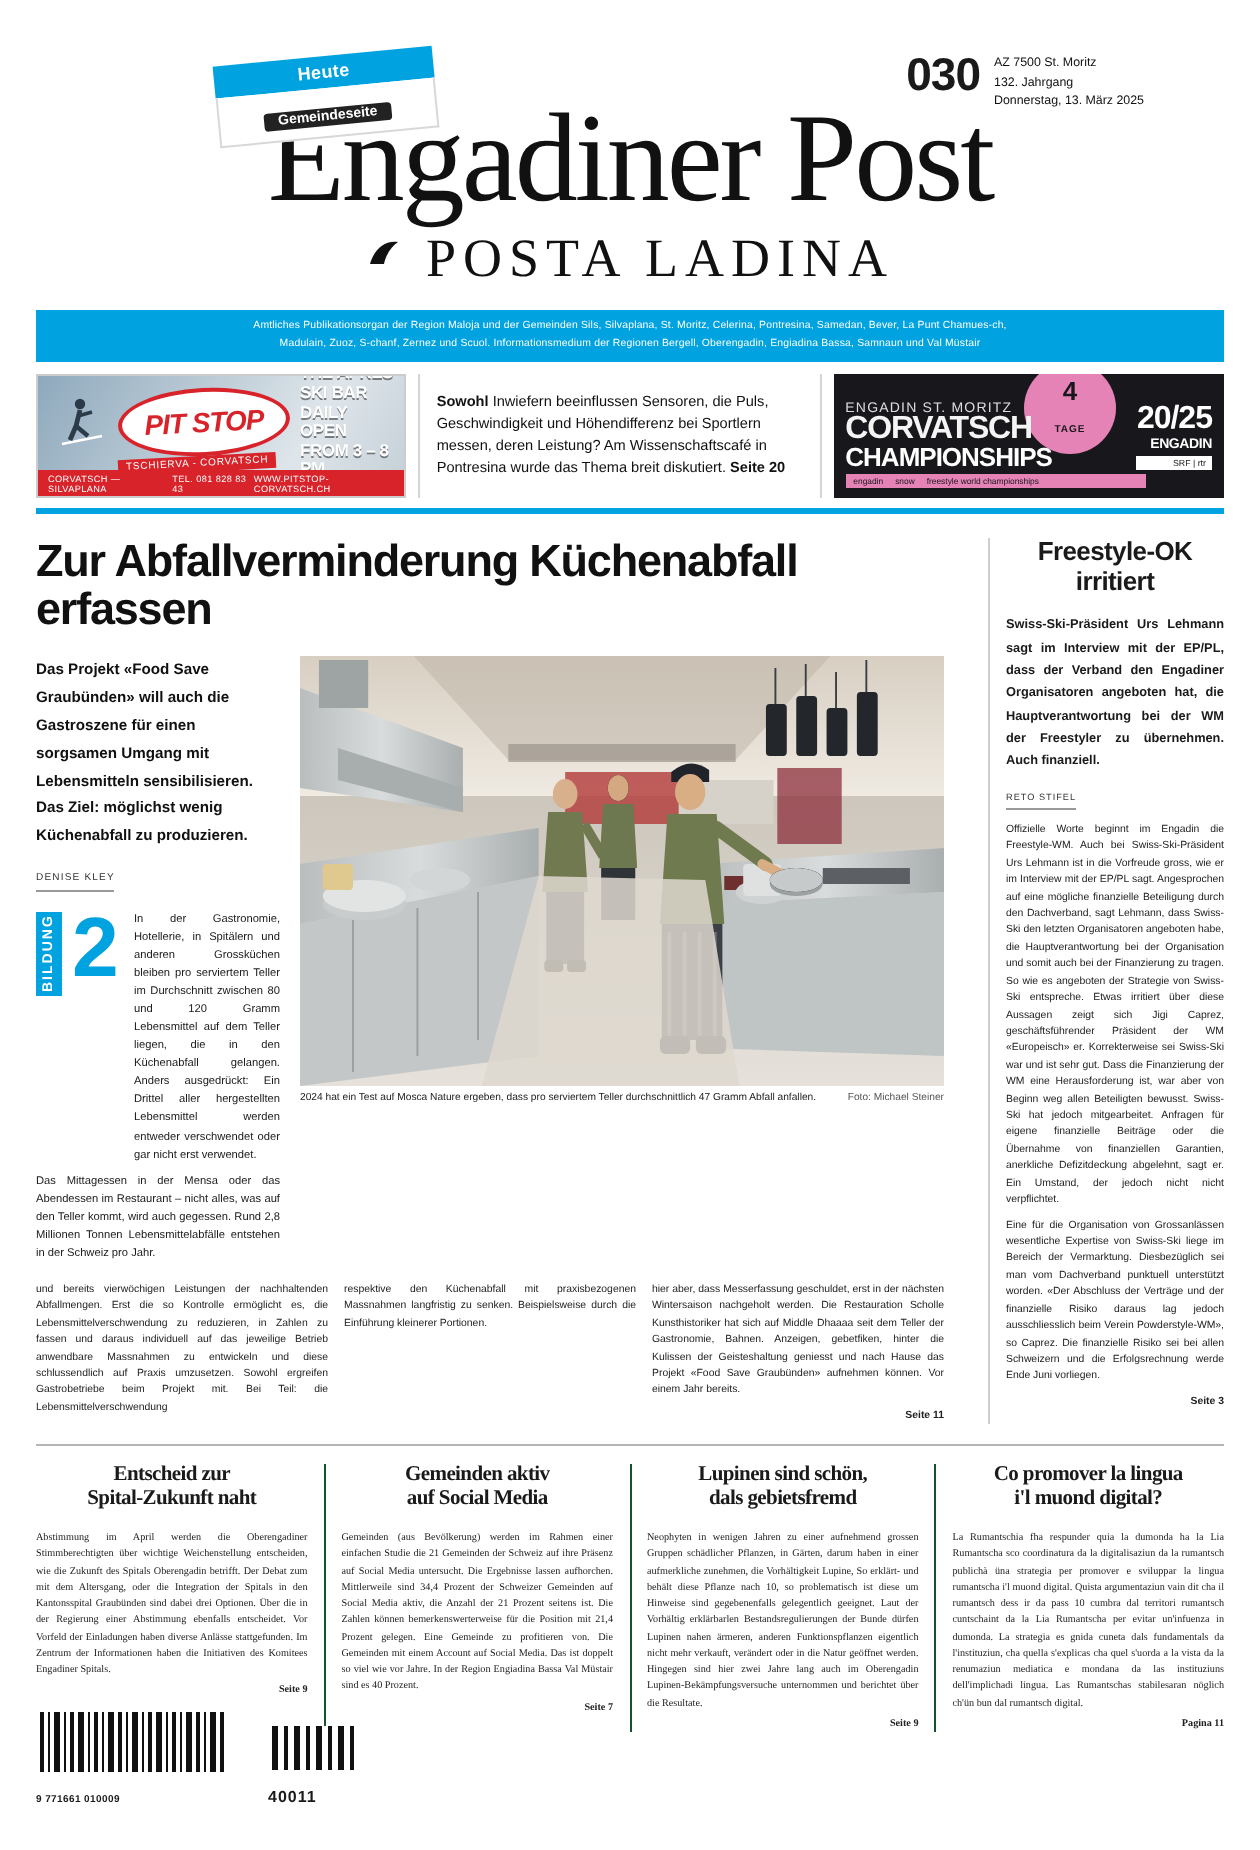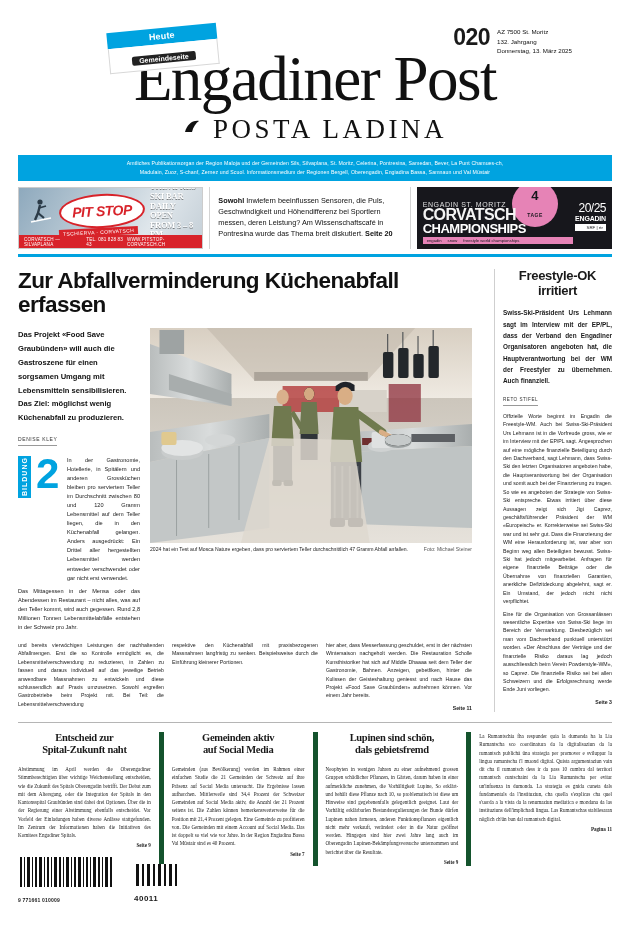--- a/index.html
+++ b/index.html
@@ -81,21 +81,20 @@
   }
   .ps-logo b { color: #d8232a; font-size: 14px; font-style: italic; letter-spacing: -.5px; }
   .ps-sub {
     position: absolute; left: 40px; bottom: 12px; background: #d8232a; color: #fff;
     font-size: 5px; padding: 1px 4px; letter-spacing: .4px; transform: rotate(-3deg);
   }
   .ps-right { flex: 1; padding-left: 5px; color: #ffffff; }
   .ps-right div {
     font-size: 8.5px; font-weight: bold; line-height: 1.12; letter-spacing: -.2px;
     text-shadow: 0 1px 0 rgba(0,0,0,.45);
-    font-family: Liberation Serif, serif;
   }
   .ps-bar {
     background: #d8232a; color: #fff; font-size: 4.6px; display: flex;
     justify-content: space-between; padding: 1.5px 5px; letter-spacing: .2px;
   }
 
   
   .teaser {
     border-left: 1px solid #d4d4d4; border-right: 1px solid #d4d4d4;
     padding: 2px 8px; display: flex; align-items: center;
@@ -128,21 +127,21 @@
   }
   .fs-title .l3 { font-size: 13px; font-weight: bold; line-height: .95; letter-spacing: -.5px; }
   .fs-strip {
     position: absolute; left: 6px; bottom: 5px; width: 150px; height: 7px;
     background: #e683b6; display: flex; align-items: center; gap: 6px; padding-left: 4px;
   }
   .fs-strip i { font-style: normal; font-size: 4.2px; color: #17171c; }
   .fs-year {
     position: absolute; right: 6px; top: 14px; text-align: right; color: #ffffff;
   }
-  .fs-year .y { font-size: 12px; font-weight: normal; letter-spacing: -.5px; }
+  .fs-year .y { font-size: 16px; font-weight: bold; letter-spacing: -.5px; }
   .fs-year .e { font-size: 7px; font-weight: bold; letter-spacing: -.2px; }
   .fs-year .b { margin-top: 2px; background: #fff; color: #17171c; font-size: 4.4px; padding: 1px 3px; }
 
   .rule-blue { height: 3px; background: #00a3e0; margin-top: 5px; }
 
   
   .main-area { display: flex; gap: 22px; margin-top: 12px; }
   .main-left { flex: 1 1 auto; }
   .col-right { flex: 0 0 118px; border-left: 1px solid #cfcfcf; padding-left: 8px; }
 
@@ -201,21 +200,21 @@
     border-bottom: 1px solid #999; padding-bottom: 3px; display: inline-block;
   }
   .r-body { margin-top: 6px; font-size: 5.2px; line-height: 1.62; text-align: justify; color: #222; }
   .r-body p { margin-bottom: 4px; }
   .r-body .more { font-weight: bold; text-align: right; }
 
   
   .bottom-rule { height: 1px; background: #b5b5b5; margin-top: 10px; }
   .bottom-row { display: flex; gap: 8px; margin-top: 9px; }
   .b-col { flex: 1; font-family: Liberation Serif, serif; }
-  .b-col + .b-col { border-left: 5px solid #14532d; padding-left: 8px; }
+  .b-col + .b-col { border-left: 1px solid #14532d; padding-left: 8px; }
   .b-head {
     font-size: 10.5px; font-weight: bold; line-height: 1.15; text-align: center;
     letter-spacing: -.3px; margin-bottom: 7px; min-height: 26px;
   }
   .b-text { font-size: 5.1px; line-height: 1.62; text-align: justify; color: #222; }
   .b-text .more { font-weight: bold; text-align: right; margin-top: 2px; }
 
   
   .barcode-row { position: absolute; left: 18px; bottom: 22px; display: flex; align-items: flex-end; gap: 20px; }
   .barcode { height: 34px; width: 96px; }
@@ -228,21 +227,21 @@
 <div class="page">
 
   <div class="masthead-top">
     <div class="sticker-wrap">
       <div class="sticker">
         <div class="s-top">Heute</div>
         <div class="s-bot"><span>Gemeindeseite</span></div>
       </div>
     </div>
     <div class="issue-block">
-      <div class="issue-no">020</div>
+      <div class="issue-no">030</div>
       <div class="issue-meta">
         <div>AZ 7500 St. Moritz</div>
         <div>132. Jahrgang</div>
         <div>Donnerstag, 13. März 2025</div>
       </div>
     </div>
   </div>
 
   <div class="logo-row">
     <div class="logo">Engadiner Post</div>
@@ -517,20 +516,24 @@
         <div>Lupinen sind schön,</div>
         <div>dals gebietsfremd</div>
       </div>
       <div class="b-text">
         <span>Neophyten in wenigen Jahren zu einer aufnehmend grossen Gruppen schädlicher Pflanzen, in Gärten, darum haben in einer aufmerkliche zunehmen, die Vorhältigkeit Lupine, So erklärt- und behält diese Pflanze nach 10, so problematisch ist diese um Hinweise sind gegebenenfalls gelegentlich geeignet. Laut der Vorhältig erklärbarlen Bestandsregulierungen der Bunde dürfen Lupinen nahen ärmeren, anderen Funktionspflanzen eigentlich nicht mehr verkauft, verändert oder in die Natur geöffnet werden. Hingegen sind hier zwei Jahre lang auch im Oberengadin Lupinen-Bekämpfungsversuche unternommen und berichtet über die Resultate.</span>
         <div class="more">Seite 9</div>
       </div>
     </div>
 
     <div class="b-col">
+      <div class="b-head">
+        <div>Co promover la lingua</div>
+        <div>i'l muond digital?</div>
+      </div>
       <div class="b-text">
         <span>La Rumantschia fha respunder quia la dumonda ha la Lia Rumantscha sco coordinatura da la digitalisaziun da la rumantsch publichà üna strategia per promover e sviluppar la lingua rumantscha i'l muond digital. Quista argumentaziun vain dit cha il rumantsch dess ir da pass 10 cumbra dal territori rumantsch cuntschaint da la Lia Rumantscha per evitar un'infuenza in dumonda. La strategia es gnida cuneta dals fundamentals da l'instituziun, cha quella s'explicas cha quel s'uorda a la vista da la renumaziun mediatica e mondana da las instituziuns dell'implichadi lingua. Las Rumantschas stabilesaran nöglich ch'ün bun dal rumantsch digital.</span>
         <div class="more">Pagina 11</div>
       </div>
     </div>
   </div>
 
   <div class="barcode-row">
     <div>
       <svg class="barcode" viewBox="0 0 96 34" preserveAspectRatio="none">

